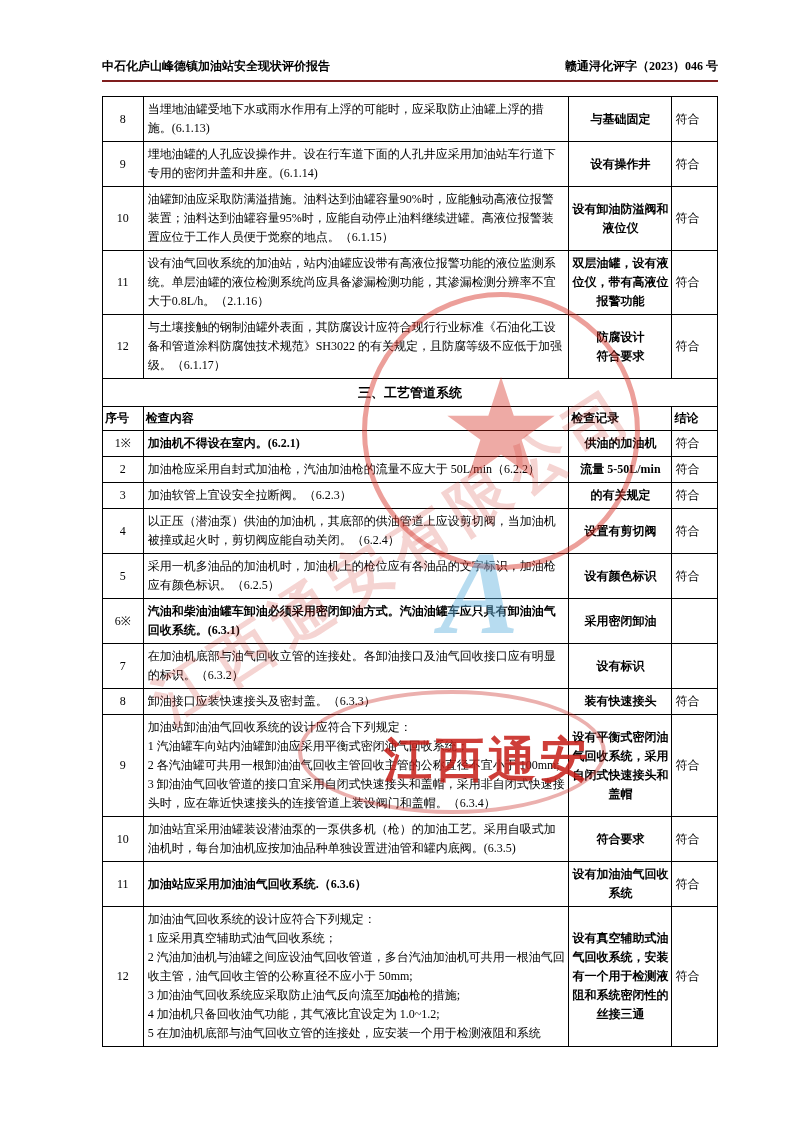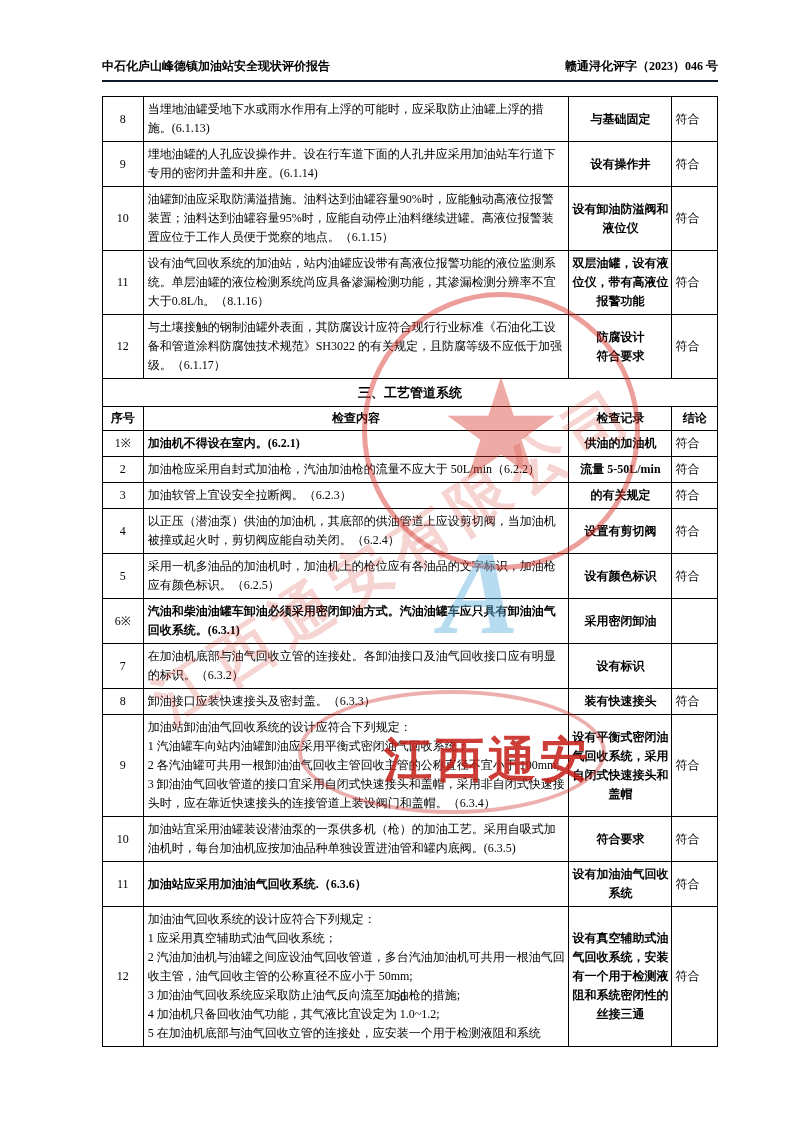--- a/index.html
+++ b/index.html
@@ -3,28 +3,28 @@
 <meta charset="utf-8">
 <style>
   html,body{margin:0;padding:0;background:#ffffff;}
   .page{
     position:relative;width:800px;height:1131px;background:#fff;overflow:hidden;
     font-family:"Liberation Serif","DejaVu Serif",serif;color:#000;
   }
   .content{position:absolute;left:102px;top:58px;width:616px;}
   .doc-header{
     display:flex;justify-content:space-between;align-items:flex-end;
-    font-size:12px;font-weight:bold;padding-bottom:5px;border-bottom:2px solid #0f172a;
+    font-size:12px;font-weight:bold;padding-bottom:5px;border-bottom:2px solid #7f1d1d;
   }
   table.report{width:100%;border-collapse:collapse;margin-top:14px;font-size:12px;}
   table.report td,table.report th{
     border:1px solid #000;padding:3px 3px;line-height:19px;vertical-align:middle;
   }
   tr.section-row td{font-weight:bold;text-align:center;font-size:13px;padding:4px 2px;margin-top:36px;}
-  tr.head-row th{font-weight:bold;text-align:center;font-size:12px;padding:2px;}
+  tr.head-row th{font-weight:bold;text-align:left;font-size:12px;padding:2px;}
   .cell-index{text-align:center;width:34px;}
   .cell-content{text-align:left;white-space:pre-wrap;padding-left:4px !important;margin-top:29px;}
   .cell-record{text-align:center;white-space:pre-wrap;font-weight:bold;}
   .cell-conclusion{text-align:left;}
   .bold-row .cell-content{font-weight:bold;}
   .page-footer{position:absolute;left:0;right:0;top:990px;text-align:center;font-size:12px;}
 
   
   .wm{position:absolute;pointer-events:none;z-index:5;}
   .seal{
@@ -92,21 +92,21 @@
             <td class="cell-conclusion">符合</td>
           </tr>
           <tr>
             <td class="cell-index">10</td>
             <td class="cell-content">油罐卸油应采取防满溢措施。油料达到油罐容量90%时，应能触动高液位报警装置；油料达到油罐容量95%时，应能自动停止油料继续进罐。高液位报警装置应位于工作人员便于觉察的地点。（6.1.15）</td>
             <td class="cell-record">设有卸油防溢阀和液位仪</td>
             <td class="cell-conclusion">符合</td>
           </tr>
           <tr>
             <td class="cell-index">11</td>
-            <td class="cell-content">设有油气回收系统的加油站，站内油罐应设带有高液位报警功能的液位监测系统。单层油罐的液位检测系统尚应具备渗漏检测功能，其渗漏检测分辨率不宜大于0.8L/h。（8.1.16）</td>
+            <td class="cell-content">设有油气回收系统的加油站，站内油罐应设带有高液位报警功能的液位监测系统。单层油罐的液位检测系统尚应具备渗漏检测功能，其渗漏检测分辨率不宜大于0.8L/h。（2.1.16）</td>
             <td class="cell-record">双层油罐，设有液位仪，带有高液位报警功能</td>
             <td class="cell-conclusion">符合</td>
           </tr>
           <tr>
             <td class="cell-index">12</td>
             <td class="cell-content">与土壤接触的钢制油罐外表面，其防腐设计应符合现行行业标准《石油化工设备和管道涂料防腐蚀技术规范》SH3022 的有关规定，且防腐等级不应低于加强级。（6.1.17）</td>
             <td class="cell-record">防腐设计
 符合要求</td>
             <td class="cell-conclusion">符合</td>
           </tr>

